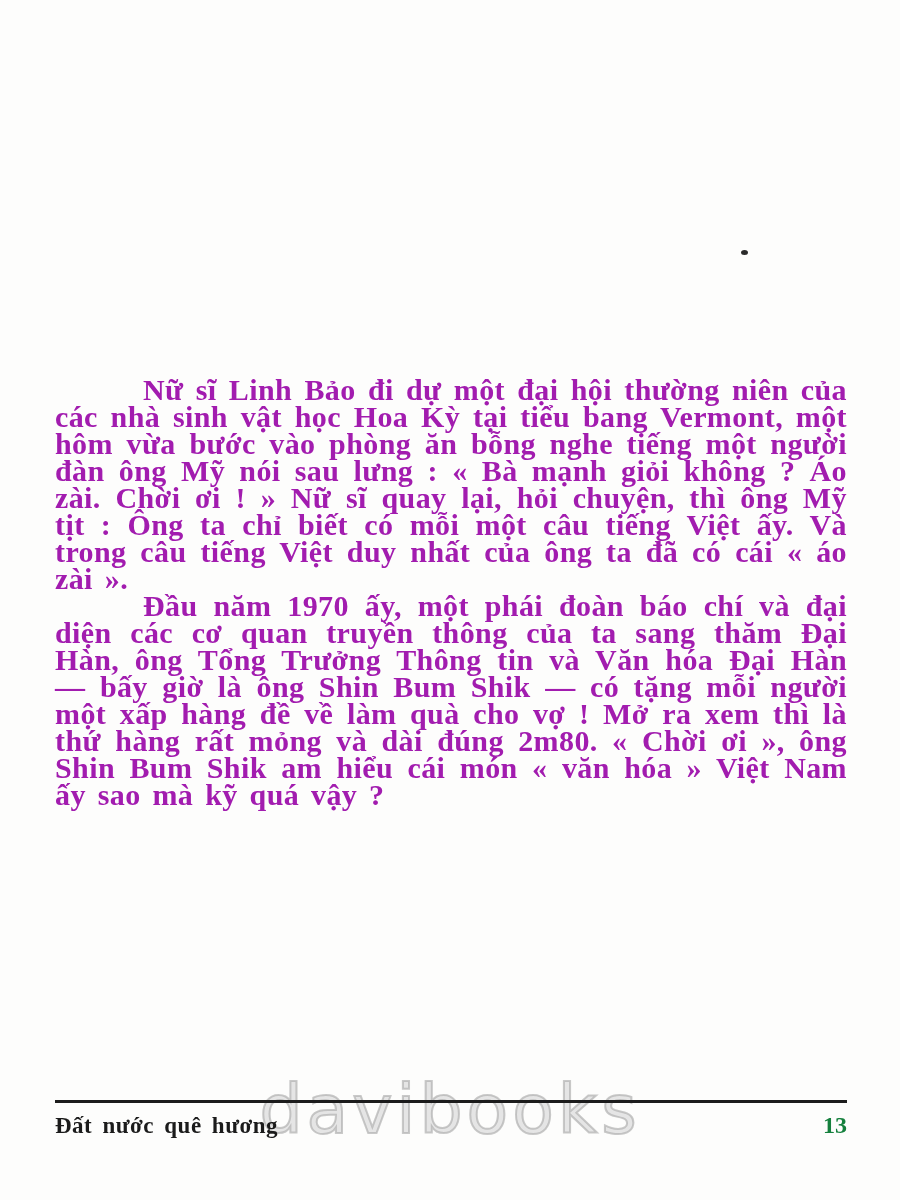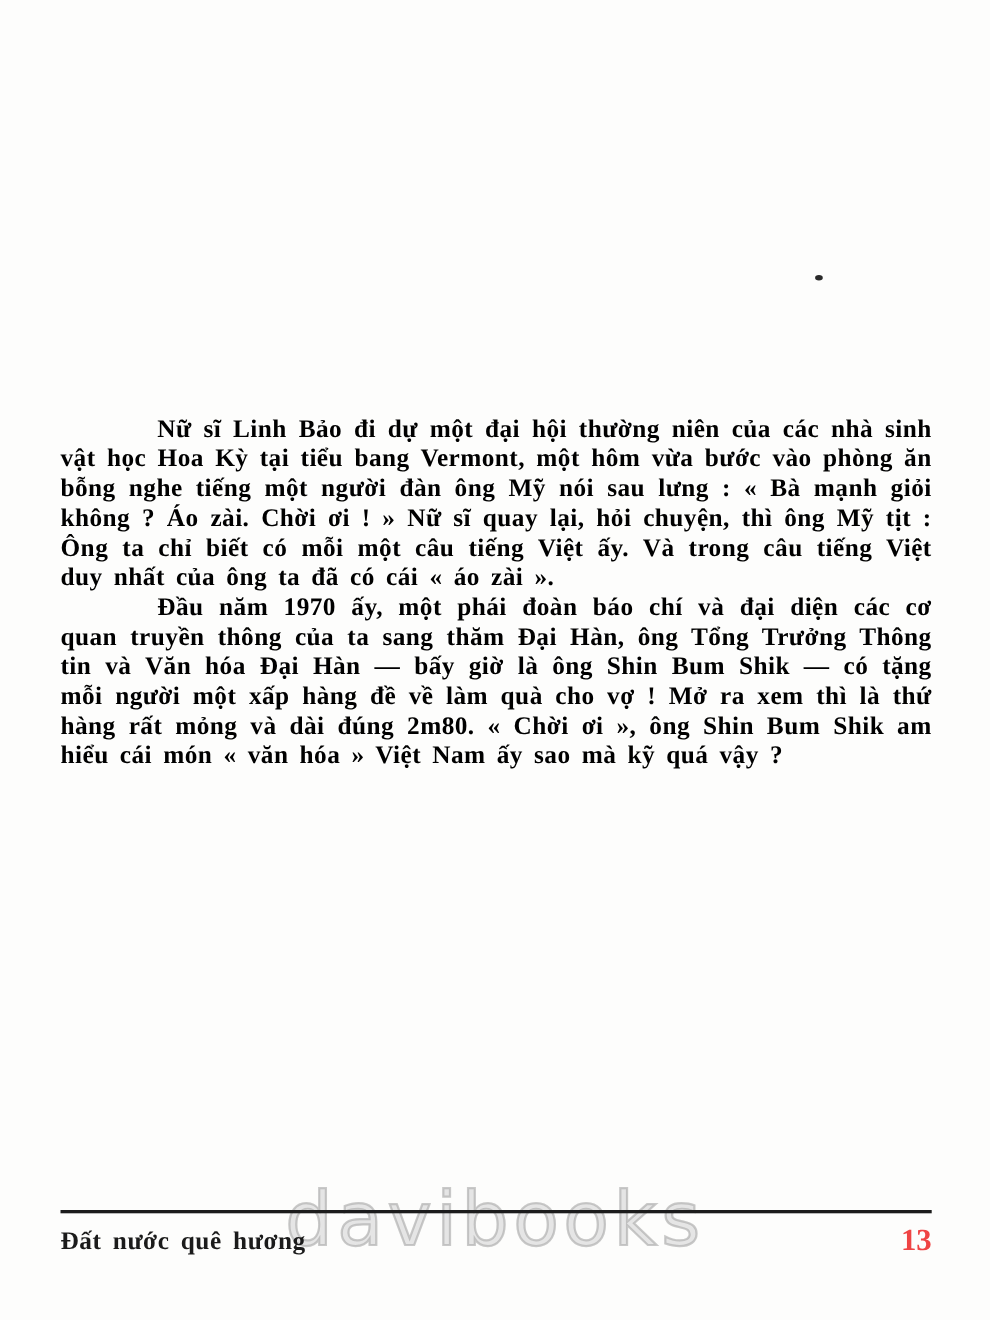--- a/index.html
+++ b/index.html
@@ -38,28 +38,28 @@
     color: #111;
   }
   .body-text {
     position: absolute;
     top: 376px;
     left: 55px;
     width: 792px;
   }
   .body-text p {
     margin: 0;
-    font-size: 23px;
+    font-size: 30px;
     font-weight: 700;
     line-height: 27px;
     text-align: justify;
     text-indent: 88px;
     word-spacing: 4px;
     letter-spacing: 0.4px;
-    color: #000000;
+    color: #a21caf;
   }
   .footer-rule {
     position: absolute;
     top: 1100px;
     left: 55px;
     width: 792px;
     height: 3px;
     background: #1c1c1c;
   }
   .footer {
@@ -72,22 +72,22 @@
     align-items: center;
     font-weight: 700;
   }
   .footer-left {
     font-size: 23px;
     letter-spacing: 0.5px;
     word-spacing: 4px;
     color: #1b1b1b;
   }
   .footer-page-number {
-    font-size: 28px;
-    color: #ef4444;
+    font-size: 24px;
+    color: #15803d;
   }
   .watermark {
     position: absolute;
     top: 1062px;
     left: 0;
     width: 100%;
     text-align: center;
     pointer-events: none;
     font-family: "DejaVu Sans", "Liberation Sans", sans-serif;
     user-select: none;

